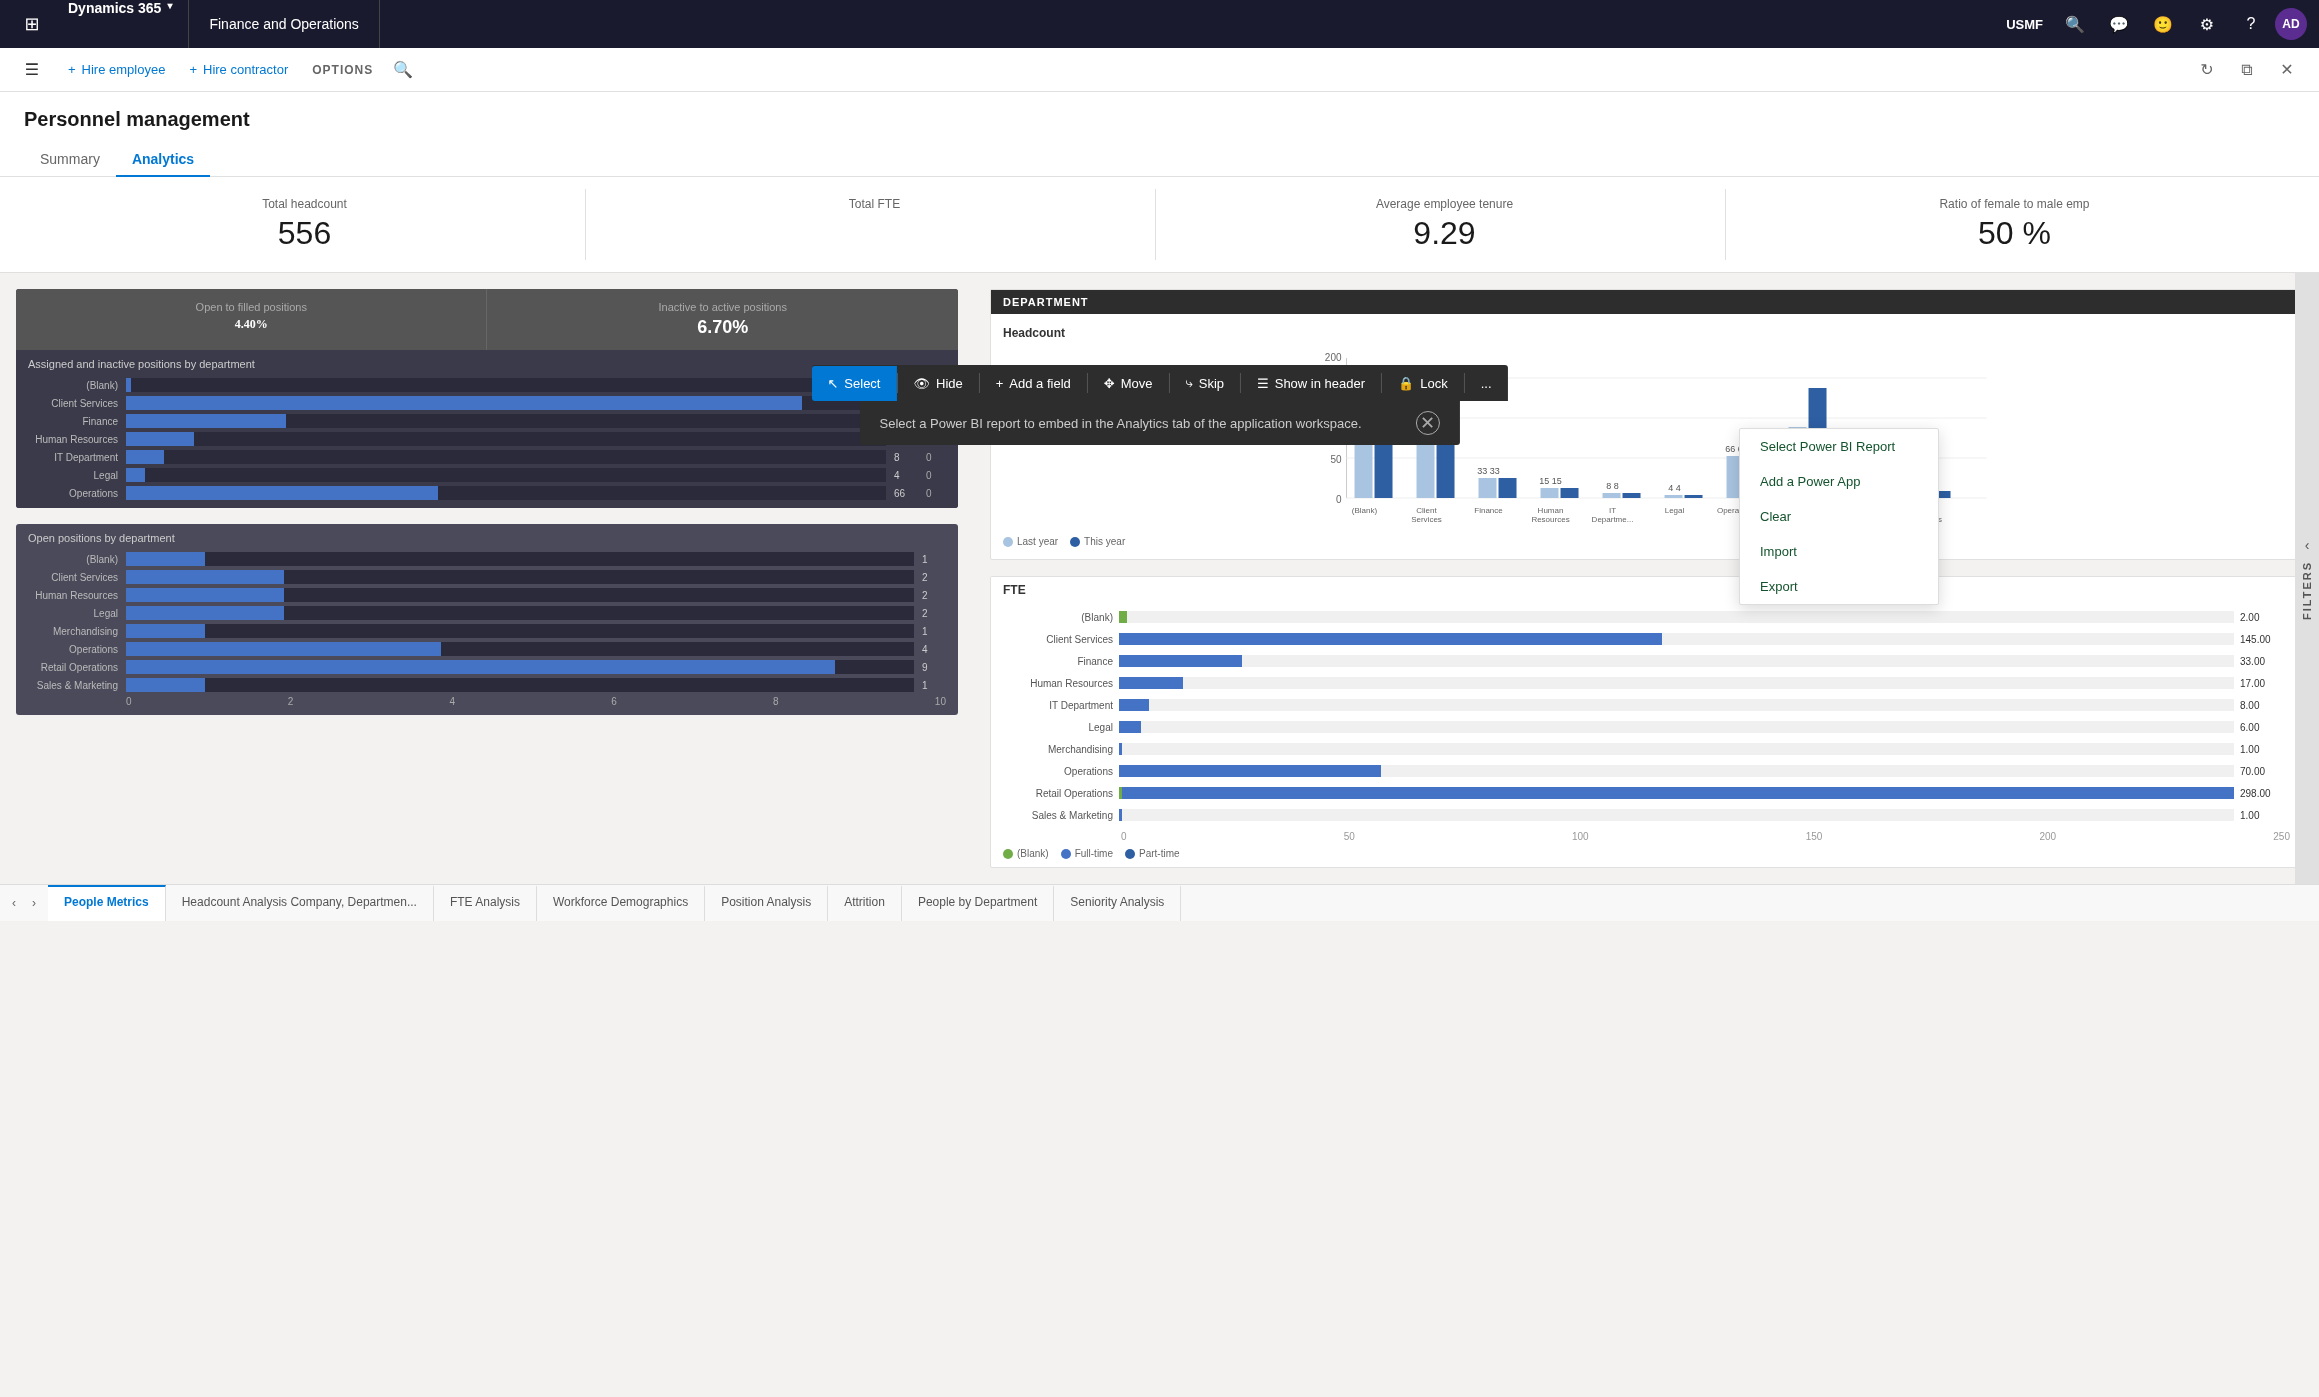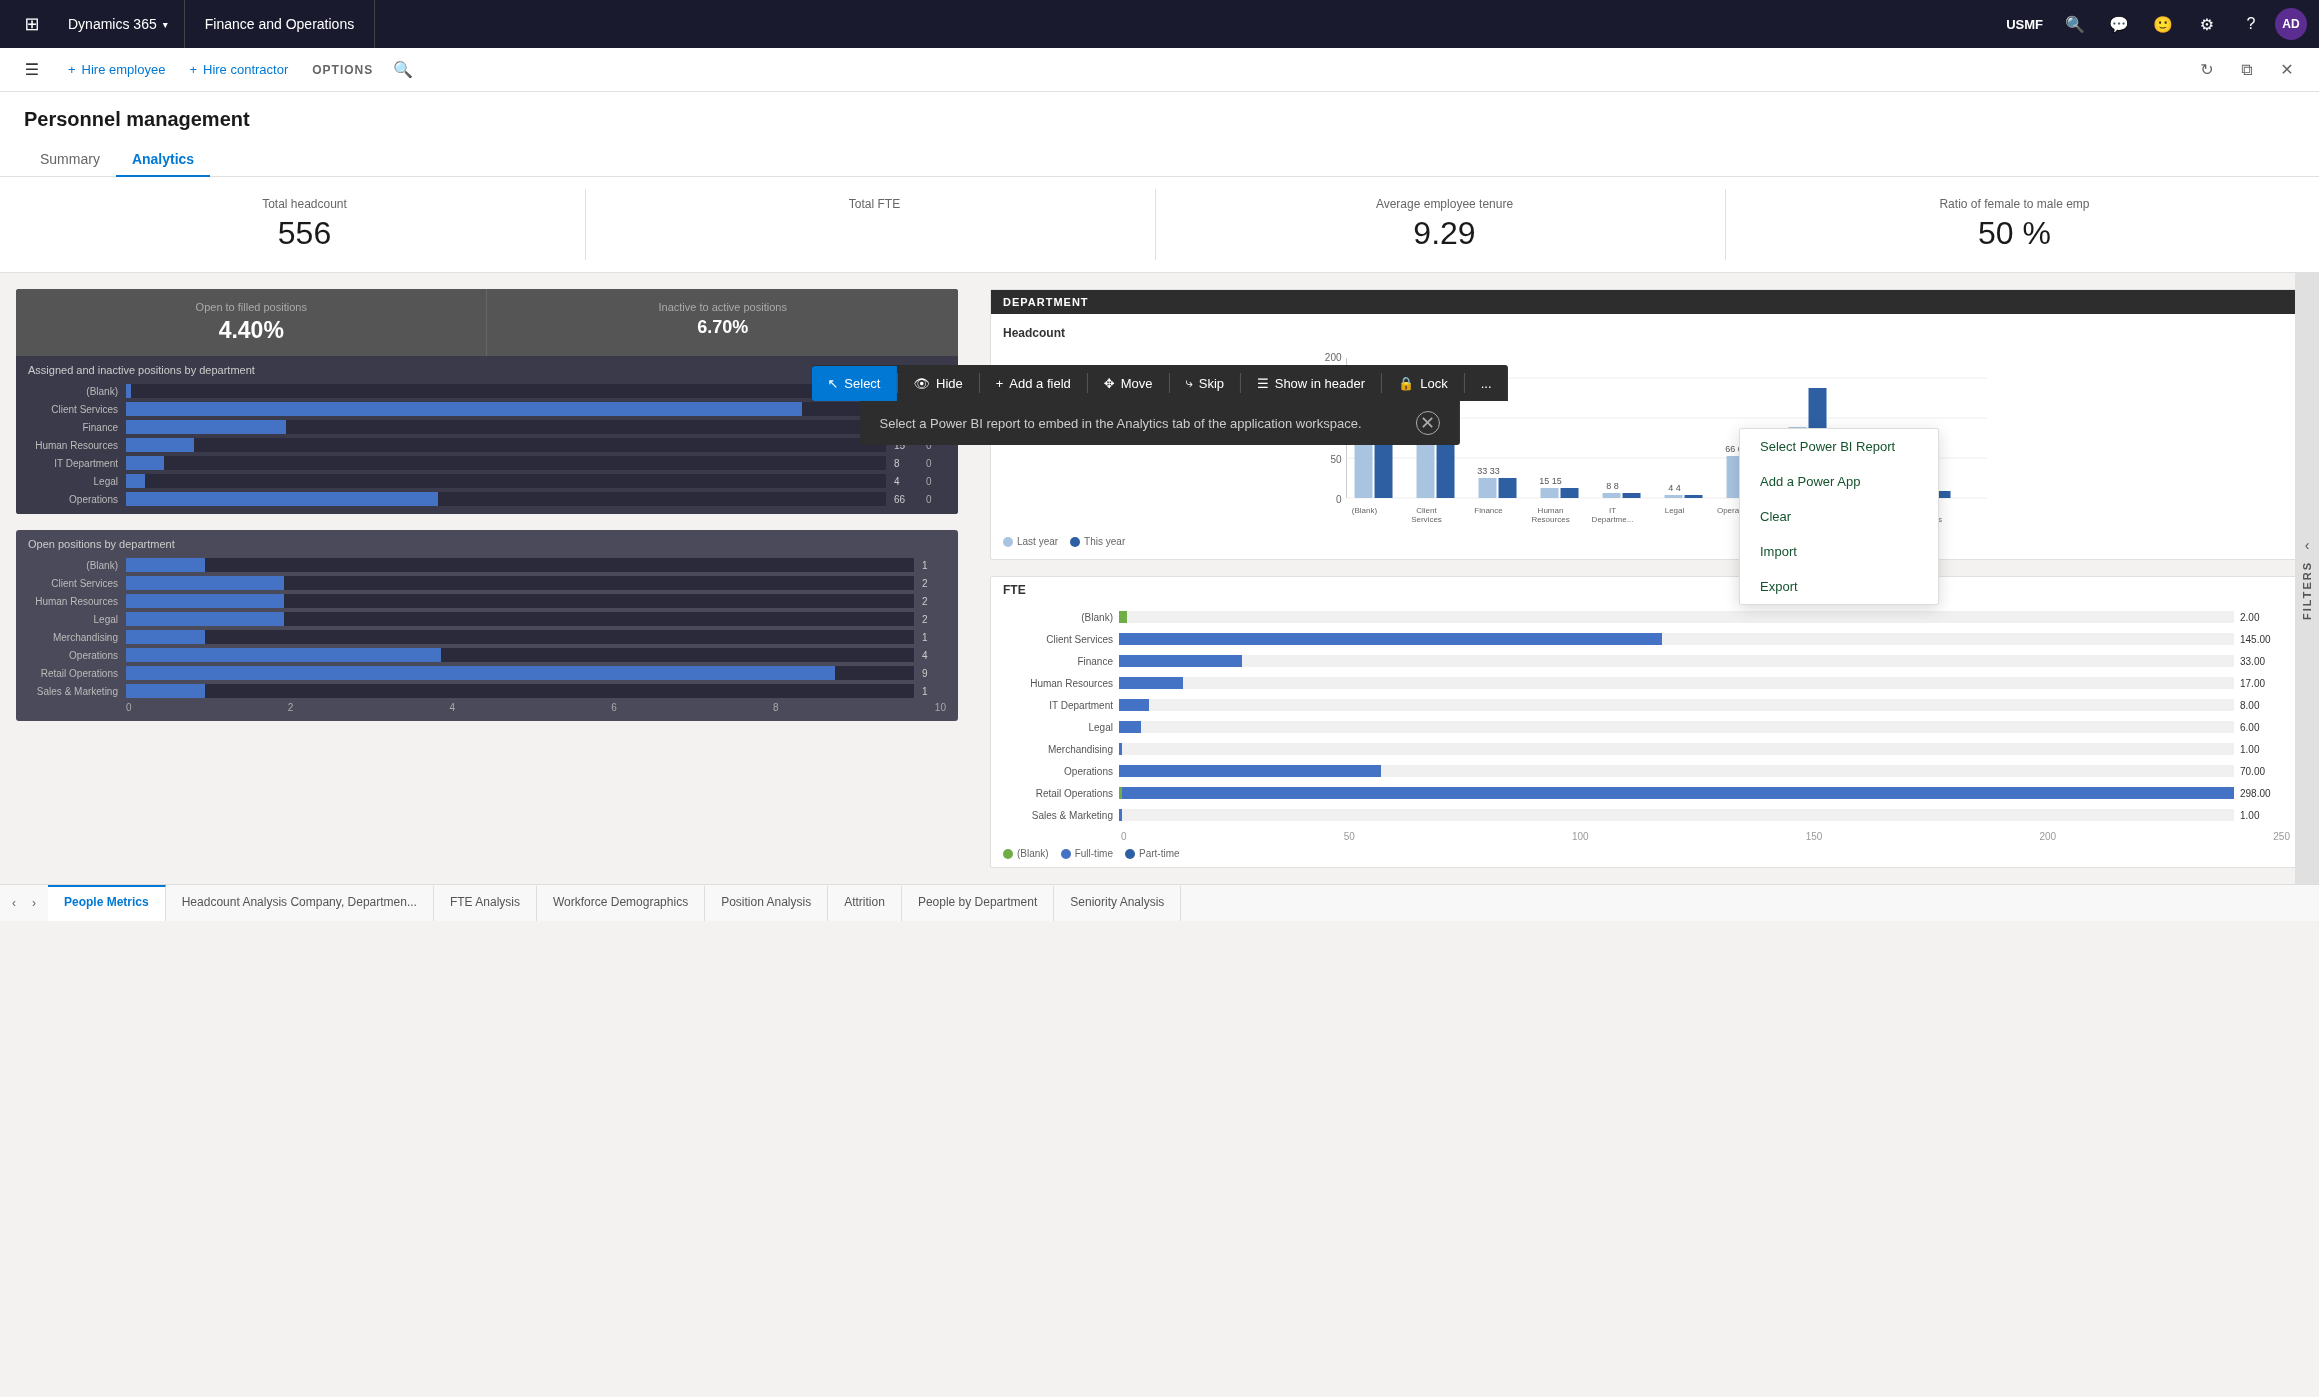--- a/index.html
+++ b/index.html
@@ -8,22 +8,22 @@
     
     .top-nav {
       display: flex; align-items: center; background: #1a1a2e; height: 48px;
       color: white; padding: 0 12px; gap: 0;
     }
     .nav-waffle {
       width: 40px; height: 48px; display: flex; align-items: center; justify-content: center;
       cursor: pointer; color: white; font-size: 18px;
     }
     .nav-d365 {
-      display: flex; align-items: center; gap: 6px; padding: 0 16px;
-      border-right: 1px solid #444; height: 100%; color: white; font-size: 14px; font-weight: 400;
+      display: flex; align-items: flex-start; gap: 6px; padding: 0 16px;
+      border-right: 1px solid #444; height: 100%; color: white; font-size: 14px; font-weight: 700;
       cursor: pointer;
     }
     .nav-d365 .chevron { font-size: 10px; }
     .nav-appname {
       padding: 0 20px; color: white; font-size: 14px; font-weight: 400;
       border-right: 1px solid #444; height: 100%; display: flex; align-items: center;
     }
     .nav-right {
       margin-left: auto; display: flex; align-items: center; gap: 4px;
     }
@@ -305,21 +305,21 @@
   </div>
 
   <div class="charts-main" style="position:relative; background:#f3f2f1;">
 
     <div class="left-charts">
 
       <div class="chart-card">
         <div style="display:flex; background:#555;">
           <div class="metric-box" style="padding:12px; flex:1; border-right:1px solid #666;">
             <div class="metric-label">Open to filled positions</div>
-            <div class="metric-value" style="font-size:23px;">4.40%</div>
+            <div class="metric-value" style="font-size:12px;font-family:Liberation Serif, serif;">4.40%</div>
           </div>
           <div class="metric-box" style="padding:12px; flex:1;">
             <div class="metric-label">Inactive to active positions</div>
             <div class="metric-value" style="font-size:18px;">6.70%</div>
           </div>
         </div>
         <div style="background:#3a3a4a; padding:8px 12px;">
           <div style="font-size:11px; color:#ccc; margin-bottom:8px;">Assigned and inactive positions by department</div>
 
           <div class="bar-chart-horiz">

